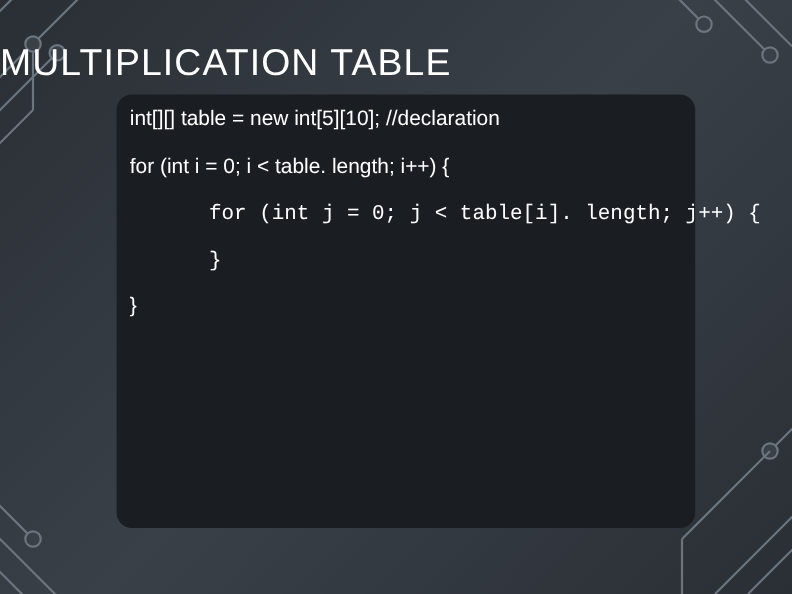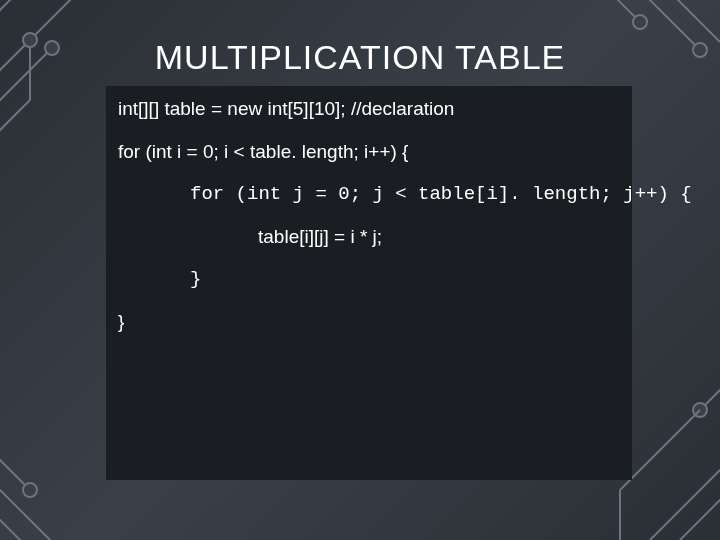--- a/index.html
+++ b/index.html
@@ -18,38 +18,39 @@
   .circuit circle.dot {
     fill: #3a4048;
     stroke: #6b7580;
     stroke-width: 2;
   }
   .title {
     position: absolute;
     top: 38px;
     left: 0;
     width: 100%;
-    text-align: center;
+    text-align: left;
     color: #ffffff;
     font-size: 34px;
     font-weight: 400;
     letter-spacing: 1px;
   }
   .code-box {
     position: absolute;
     top: 86px;
     left: 106px;
     width: 526px;
     height: 394px;
     background: #1a1e23;
     color: #ffffff;
     font-family: Arial, Helvetica, sans-serif;
     font-size: 19px;
     padding: 10px 12px;
     line-height: 1.4;
+    border-radius: 14px;
   }
   .code-line {
     margin-bottom: 16px;
     white-space: nowrap;
   }
   .indent-1 { padding-left: 72px; font-family: Liberation Mono, monospace; }
   .indent-2 { padding-left: 140px; }
   .indent-0b { padding-left: 0; }
   .gap { }
 </style>
@@ -84,16 +85,15 @@
   <line x1="700" y1="410" x2="620" y2="490"></line>
   <line x1="620" y1="490" x2="620" y2="560"></line>
 </svg>
 
 <div class="title">MULTIPLICATION TABLE</div>
 
 <div class="code-box">
   <div class="code-line">int[][] table = new int[5][10]; //declaration</div>
   <div class="code-line gap">for (int i = 0; i &lt; table. length; i++) {</div>
   <div class="code-line indent-1">for (int j = 0; j &lt; table[i]. length; j++) {</div>
-  <div class="code-line indent-2">table[i][j] = i * j;</div>
   <div class="code-line indent-1">}</div>
   <div class="code-line indent-0b">}</div>
 </div>
 
 </body></html>

